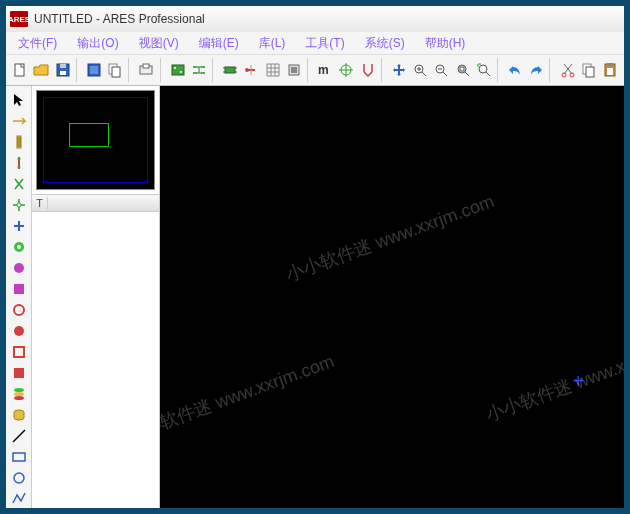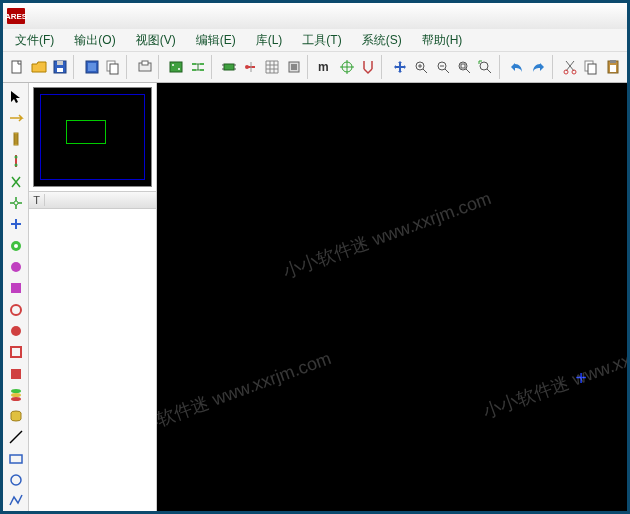--- a/index.html
+++ b/index.html
@@ -1,22 +1,22 @@
 <!DOCTYPE html>
 <html><head>
 <meta charset="utf-8">
 <style>
 * { margin: 0; padding: 0; box-sizing: border-box; font-family: "Microsoft YaHei", Arial, sans-serif; }
 body { width: 630px; height: 514px; overflow: hidden; background: #fff; }
-.window { width: 630px; height: 514px; border: 3px solid #0c4a6e; display: flex; flex-direction: column; background: #f0f0f0; }
+.window { width: 630px; height: 514px; border: 6px solid #0c4a6e; display: flex; flex-direction: column; background: #f0f0f0; }
 
 .titlebar { height: 26px; background: linear-gradient(#ffffff, #e8e8e8); display: flex; align-items: center; padding: 0 4px; font-size: 12px; color: #333; }
 .titlebar .logo { width: 18px; height: 16px; background: #b00000; color: #fff; font-size: 8px; font-weight: bold; display: flex; align-items: center; justify-content: center; margin-right: 6px; border-radius: 1px; }
 
-.menubar { height: 22px; background: #f5f5f5; display: flex; align-items: center; font-size: 12px; color: #14532d; padding: 0 2px; }
+.menubar { height: 22px; background: #f5f5f5; display: flex; align-items: center; font-size: 12px; color: #8b5cf6; padding: 0 2px; }
 .menubar .mitem { padding: 2px 10px; cursor: default; }
 
 .toolbar { height: 32px; background: #f5f5f5; border-top: 1px solid #ddd; border-bottom: 1px solid #bbb; display: flex; align-items: center; padding: 0 4px; gap: 1px; }
 .tbtn { width: 24px; height: 24px; display: flex; align-items: center; justify-content: center; border: 1px solid transparent; border-radius: 2px; }
 .tsep { width: 6px; height: 24px; border-left: 1px solid #ccc; margin: 0 2px; }
 
 .workspace { flex: 1; display: flex; background: #f5f5f5; min-height: 0; }
 
 .lefttools { width: 26px; background: #f5f5f5; border-right: 1px solid #ccc; display: flex; flex-direction: column; align-items: center; padding-top: 4px; gap: 2px; }
 .lbtn { width: 22px; height: 22px; display: flex; align-items: center; justify-content: center; border: 1px solid transparent; border-radius: 2px; }
@@ -37,20 +37,21 @@
 
 svg { display: block; }
 </style>
 </head>
 <body>
 
 <div class="window">
 
   <div class="titlebar">
     <div class="logo">ARES</div>
+    <span>UNTITLED - ARES Professional</span>
   </div>
 
   <div class="menubar">
       <div class="mitem">文件(F)</div>
       <div class="mitem">输出(O)</div>
       <div class="mitem">视图(V)</div>
       <div class="mitem">编辑(E)</div>
       <div class="mitem">库(L)</div>
       <div class="mitem">工具(T)</div>
       <div class="mitem">系统(S)</div>

